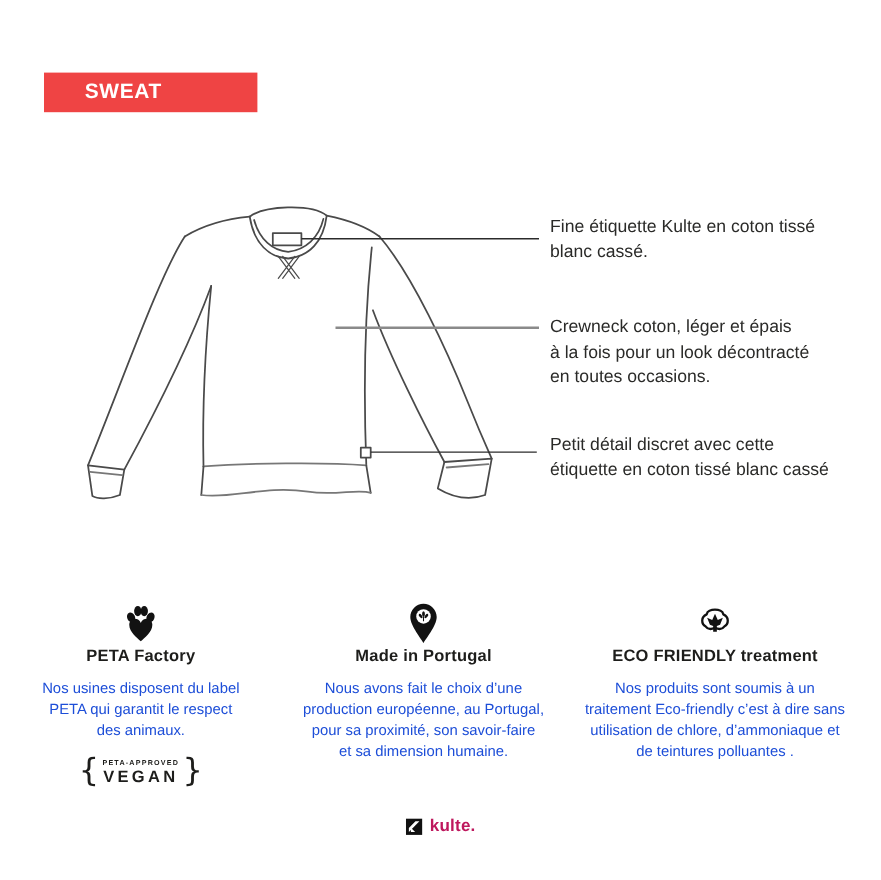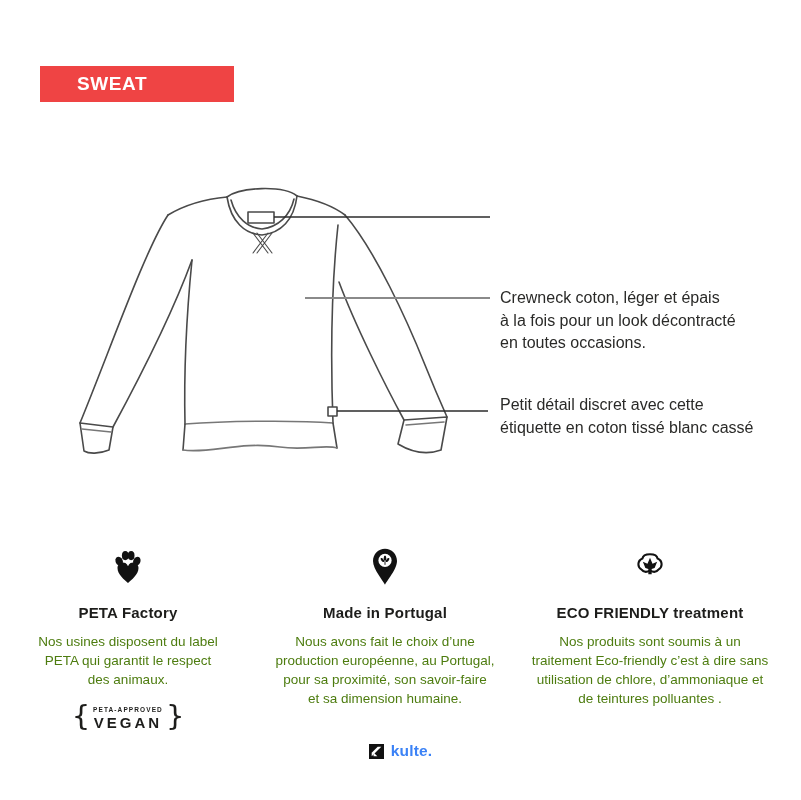--- a/index.html
+++ b/index.html
@@ -24,36 +24,36 @@
   }
   .annotation.a1{top:196px;}
   .annotation.a2{top:287px;}
   .annotation.a3{top:394px;}
   
   .feature{position:absolute;top:544px;text-align:center;}
   .feature.f1{left:13px;width:230px;}
   .feature.f2{left:260px;width:250px;}
   .feature.f3{left:517px;width:266px;}
   .feature-icon{height:44px;display:flex;align-items:flex-start;justify-content:center;}
-  .feature-title{font-size:15px;font-weight:700;margin-top:16px;letter-spacing:.2px;}
+  .feature-title{font-size:15px;font-weight:700;margin-top:0;letter-spacing:.2px;}
   .feature-body{
-    font-size:13.5px;line-height:19px;margin-top:11px;white-space:pre-line;color:#4d7c0f;
+    font-size:13.5px;line-height:19px;margin-top:11px;white-space:pre-line;color:#1d4ed8;
   }
   
   .vegan-badge{display:inline-flex;align-items:center;gap:3px;margin-top:13px;color:#1d1d1b;}
   .brace{font-family:"DejaVu Sans",sans-serif;font-size:29px;font-weight:400;line-height:1;padding-bottom:3px;}
   .badge-inner{display:flex;flex-direction:column;align-items:center;}
   .badge-top{font-size:6.5px;font-weight:700;letter-spacing:1.1px;}
   .badge-main{font-size:15px;font-weight:600;letter-spacing:3px;margin-top:1px;}
   
   .footer{
     position:absolute;left:0;top:742px;width:100%;
     display:flex;align-items:center;justify-content:center;gap:7px;
   }
-  .footer-brand{font-size:15.5px;font-weight:600;letter-spacing:.2px;color:#3b82f6;}
+  .footer-brand{font-size:15.5px;font-weight:600;letter-spacing:.2px;color:#be185d;}
 </style>
 </head>
 <body>
 
 <div class="page">
 
   <div class="header-bar">
     <span class="header-title">SWEAT</span>
   </div>
 
@@ -88,20 +88,22 @@
       <path d="M198,63 L213,83 M202,63 L217,83 M213,63 L198,83 M217,63 L202,83" stroke-width="1.1"></path>
 
       <rect x="273" y="237" width="9" height="9" fill="#ffffff"></rect>
     </g>
 
     <path d="M219,47 H435" stroke="#2b2b2b" stroke-width="1.3"></path>
     <path d="M250,128 H435" stroke="#8a8a8a" stroke-width="2.2"></path>
     <path d="M282,241 H433" stroke="#2b2b2b" stroke-width="1.3"></path>
   </svg>
 
+  <div class="annotation a1">Fine étiquette Kulte en coton tissé
+blanc cassé.</div>
   <div class="annotation a2">Crewneck coton, léger et épais
 à la fois pour un look décontracté
 en toutes occasions.</div>
   <div class="annotation a3">Petit détail discret avec cette
 étiquette en coton tissé blanc cassé</div>
 
   <div class="feature f1">
     <div class="feature-icon">
       <svg width="42" height="42" viewBox="0 0 100 100" aria-hidden="true">
         <g fill="#121212">

